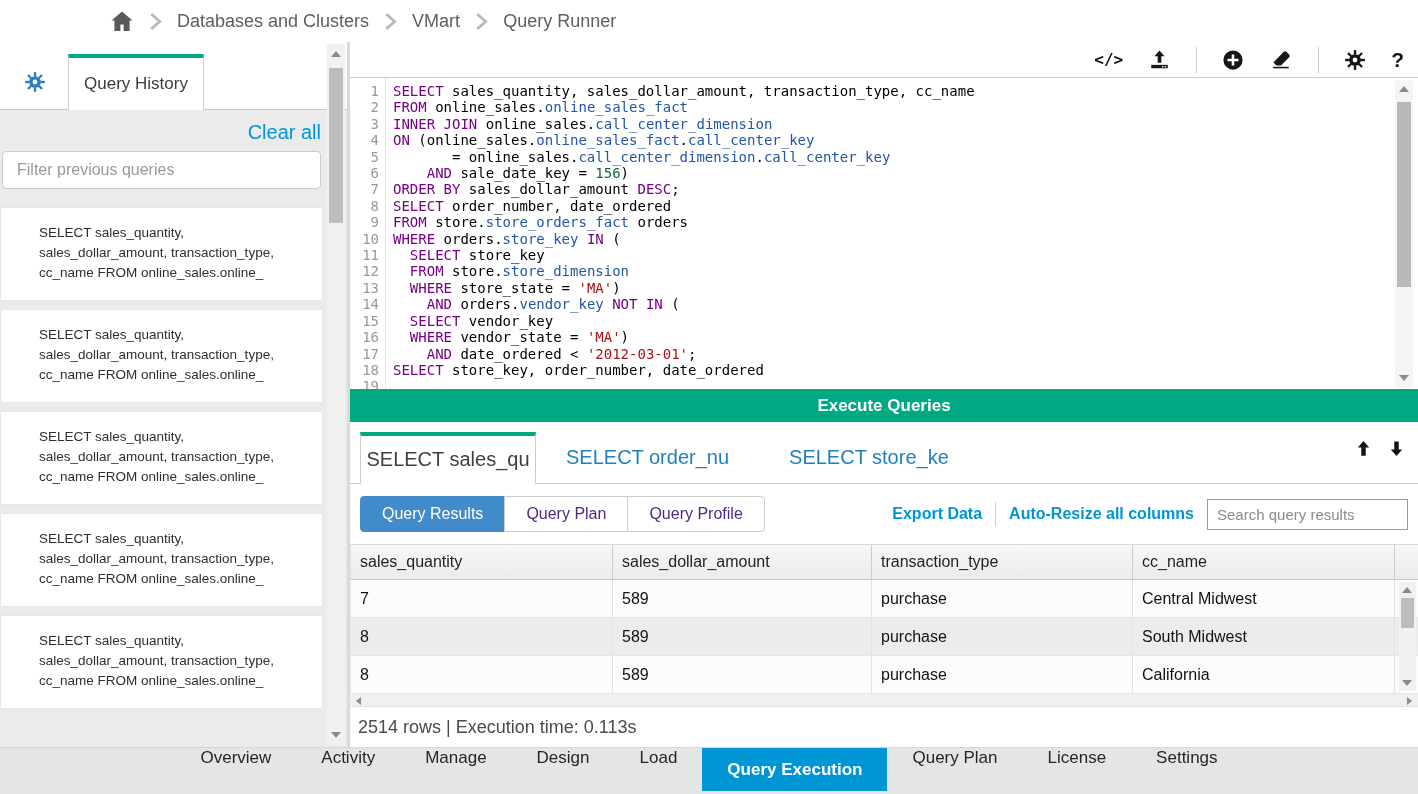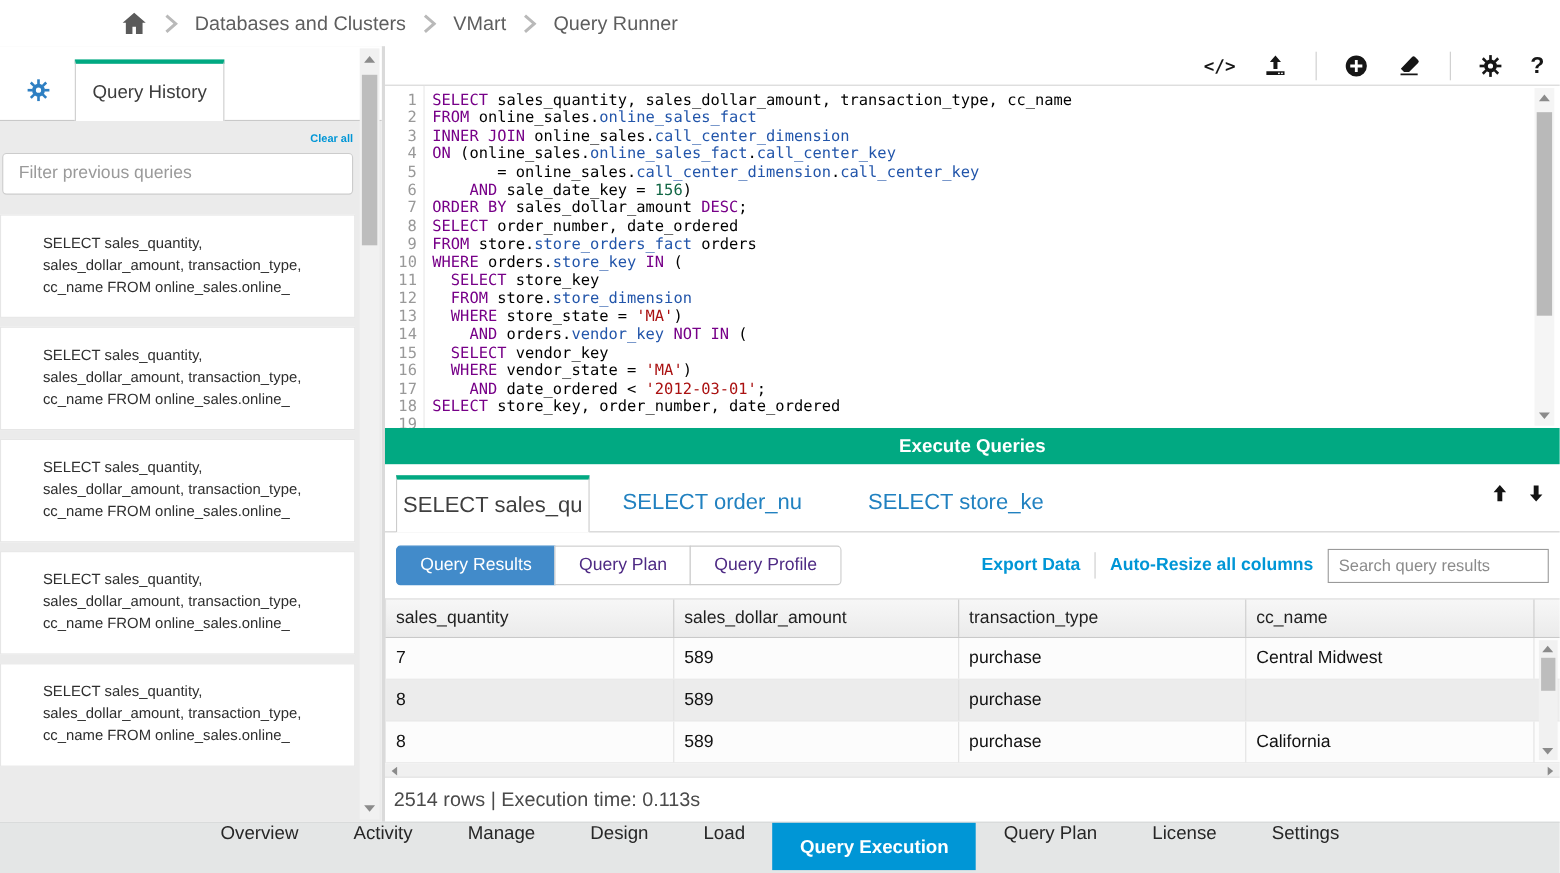--- a/index.html
+++ b/index.html
@@ -21,21 +21,21 @@
   .content{flex:1;display:flex;min-height:0}
 
   
   .sidebar{width:347px;flex:0 0 347px;position:relative;background:#ebebeb;display:flex;flex-direction:column}
   .sb-tabbar{height:68px;flex:0 0 68px;background:#fff;position:relative;border-bottom:1px solid #c9c9c9;z-index:1}
   .sb-gear{position:absolute;left:24px;bottom:16px;color:var(--gear-blue);cursor:pointer;display:flex}
   .sb-tab{position:absolute;left:68px;bottom:-1px;width:136px;height:56px;background:#fff;border:1px solid #ccc;border-bottom:none;border-top:4px solid var(--green);display:flex;align-items:center;justify-content:center;cursor:pointer}
   .sb-tab span{font-size:17px;color:#3c3c3c}
   .sb-body{flex:1;min-height:0;padding-right:24px;overflow:hidden;display:flex;flex-direction:column}
   .clear-row{display:flex;justify-content:flex-end;padding:11px 2px 7px 0}
-  .clear-link{color:var(--link-blue);font-weight:bold;font-size:10px;cursor:pointer;text-decoration:none}
+  .clear-link{color:var(--link-blue);font-weight:normal;font-size:20px;cursor:pointer;text-decoration:none}
   .filter-input{display:block;width:319px;height:38px;margin:0 0 18px 2px;border:1px solid #ccc;border-radius:4px;padding:0 14px;font-size:16px;color:#444;background:#fff;outline:none;font-family:inherit}
   .filter-input::placeholder{color:#9a9a9a}
   .hist-list{flex:1;min-height:0;overflow:hidden}
   .hist-card{background:#fff;margin-bottom:8px;padding:15px 14px 17px 38px;border:1px solid #e6e6e6;cursor:pointer}
   .hist-text{width:245px;font-size:13.5px;line-height:20px;color:#2e2e2e;word-break:break-word}
   .sb-scroll{position:absolute;top:2px;right:2px;bottom:2px;width:18px;background:#f1f1f1;z-index:2}
   .sb-scroll .thumb{position:absolute;left:2px;right:2px;top:24px;height:155px;background:#bdbdbd}
 
   .v-gutter{width:3px;flex:0 0 3px;background:#dadada}
 
@@ -332,20 +332,21 @@
             <div class="td">7</div>
             <div class="td">589</div>
             <div class="td">purchase</div>
             <div class="td">Central Midwest</div>
             <div class="td stub"></div>
           </div>
           <div class="tr alt">
             <div class="td">8</div>
             <div class="td">589</div>
             <div class="td">purchase</div>
+            <div class="td">South Midwest</div>
             <div class="td stub"></div>
           </div>
           <div class="tr">
             <div class="td">8</div>
             <div class="td">589</div>
             <div class="td">purchase</div>
             <div class="td">California</div>
             <div class="td stub"></div>
           </div>
           <div class="tbl-vscroll">

